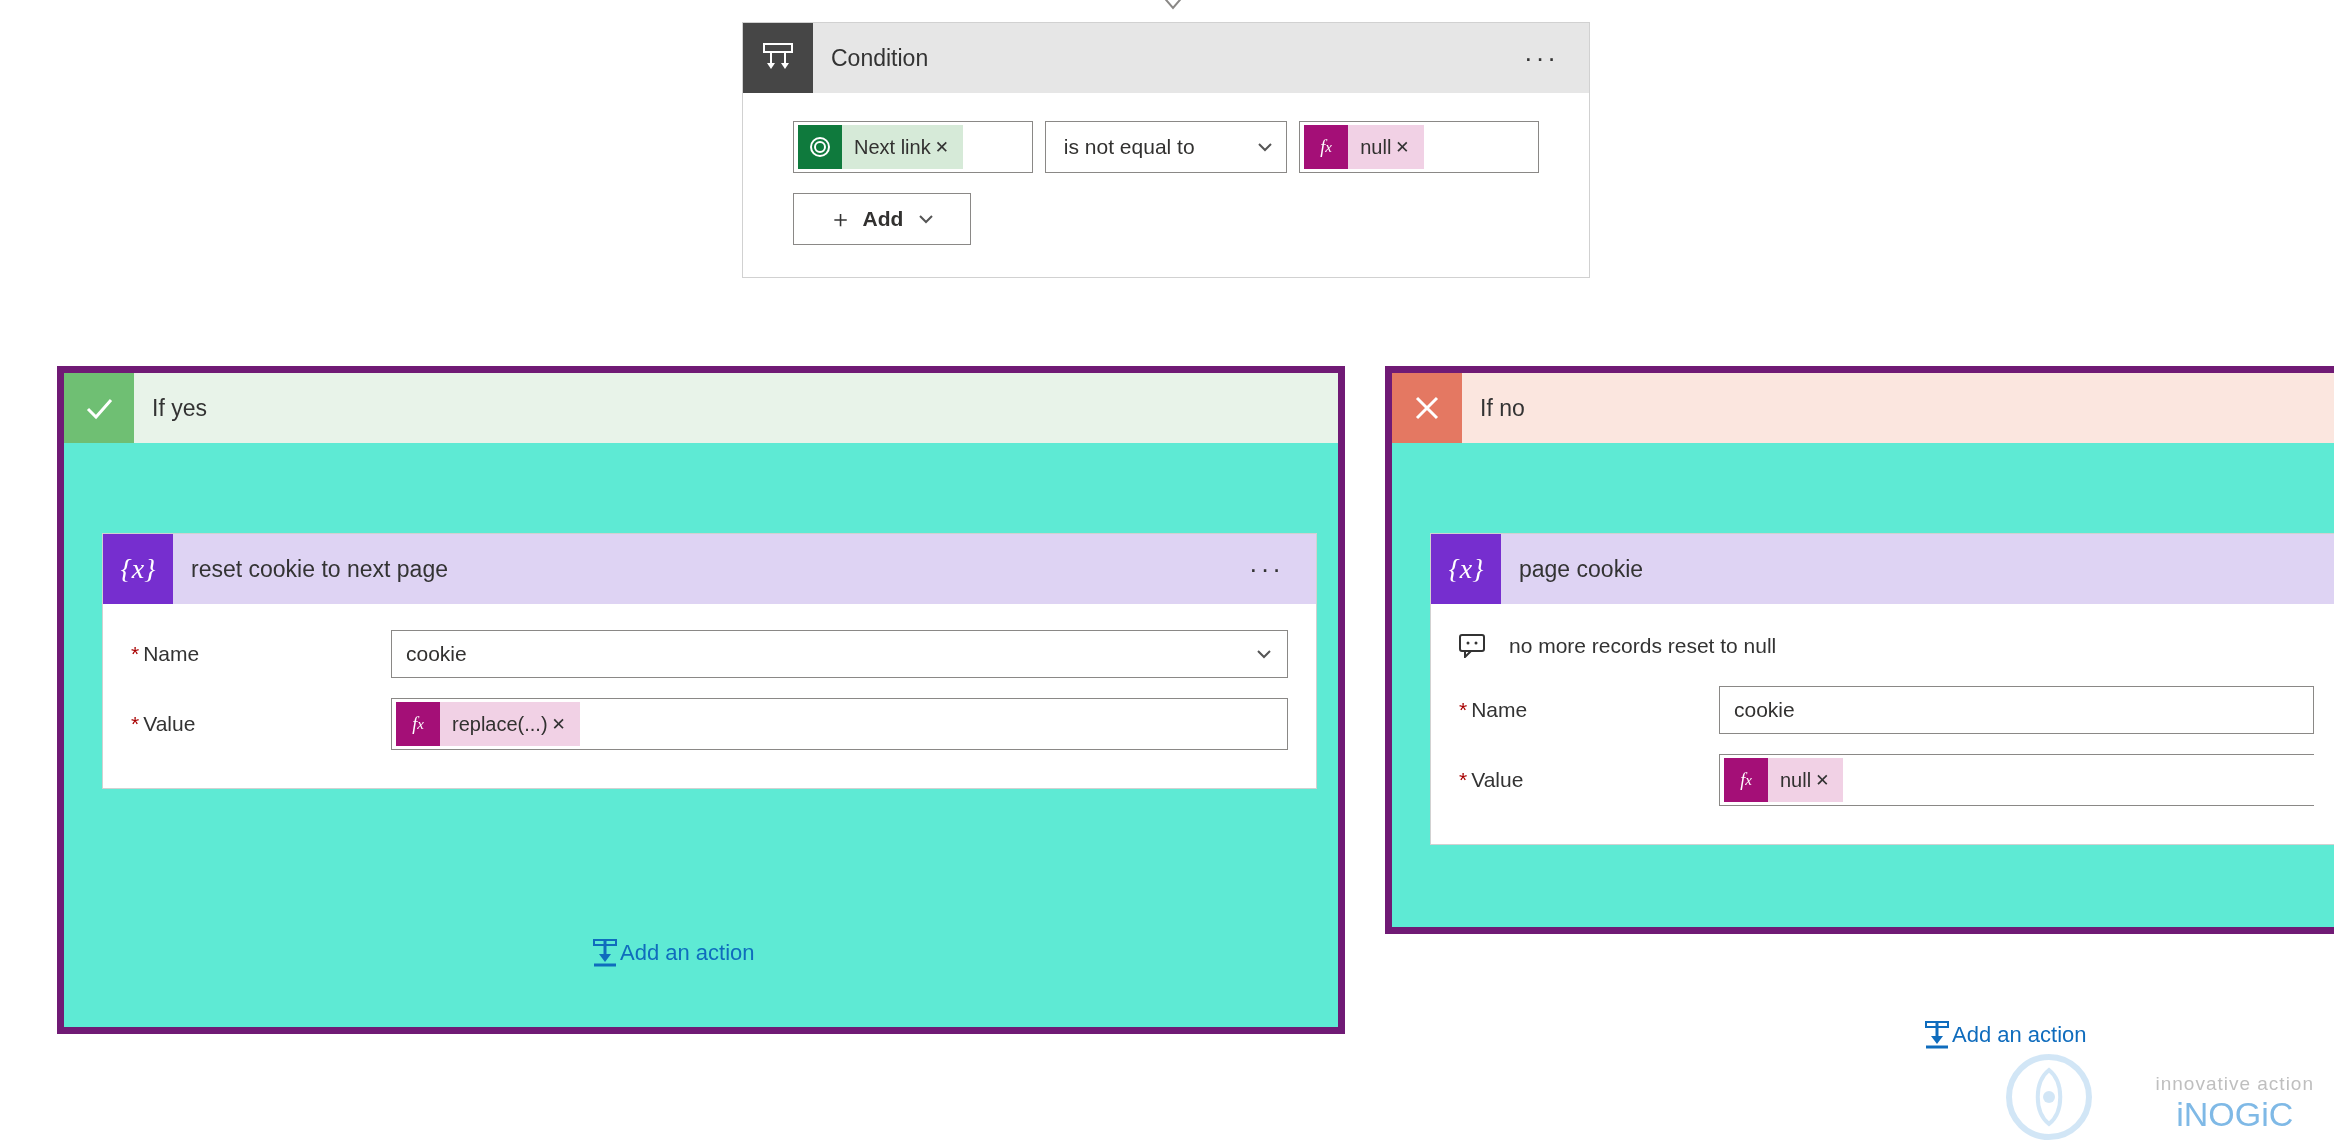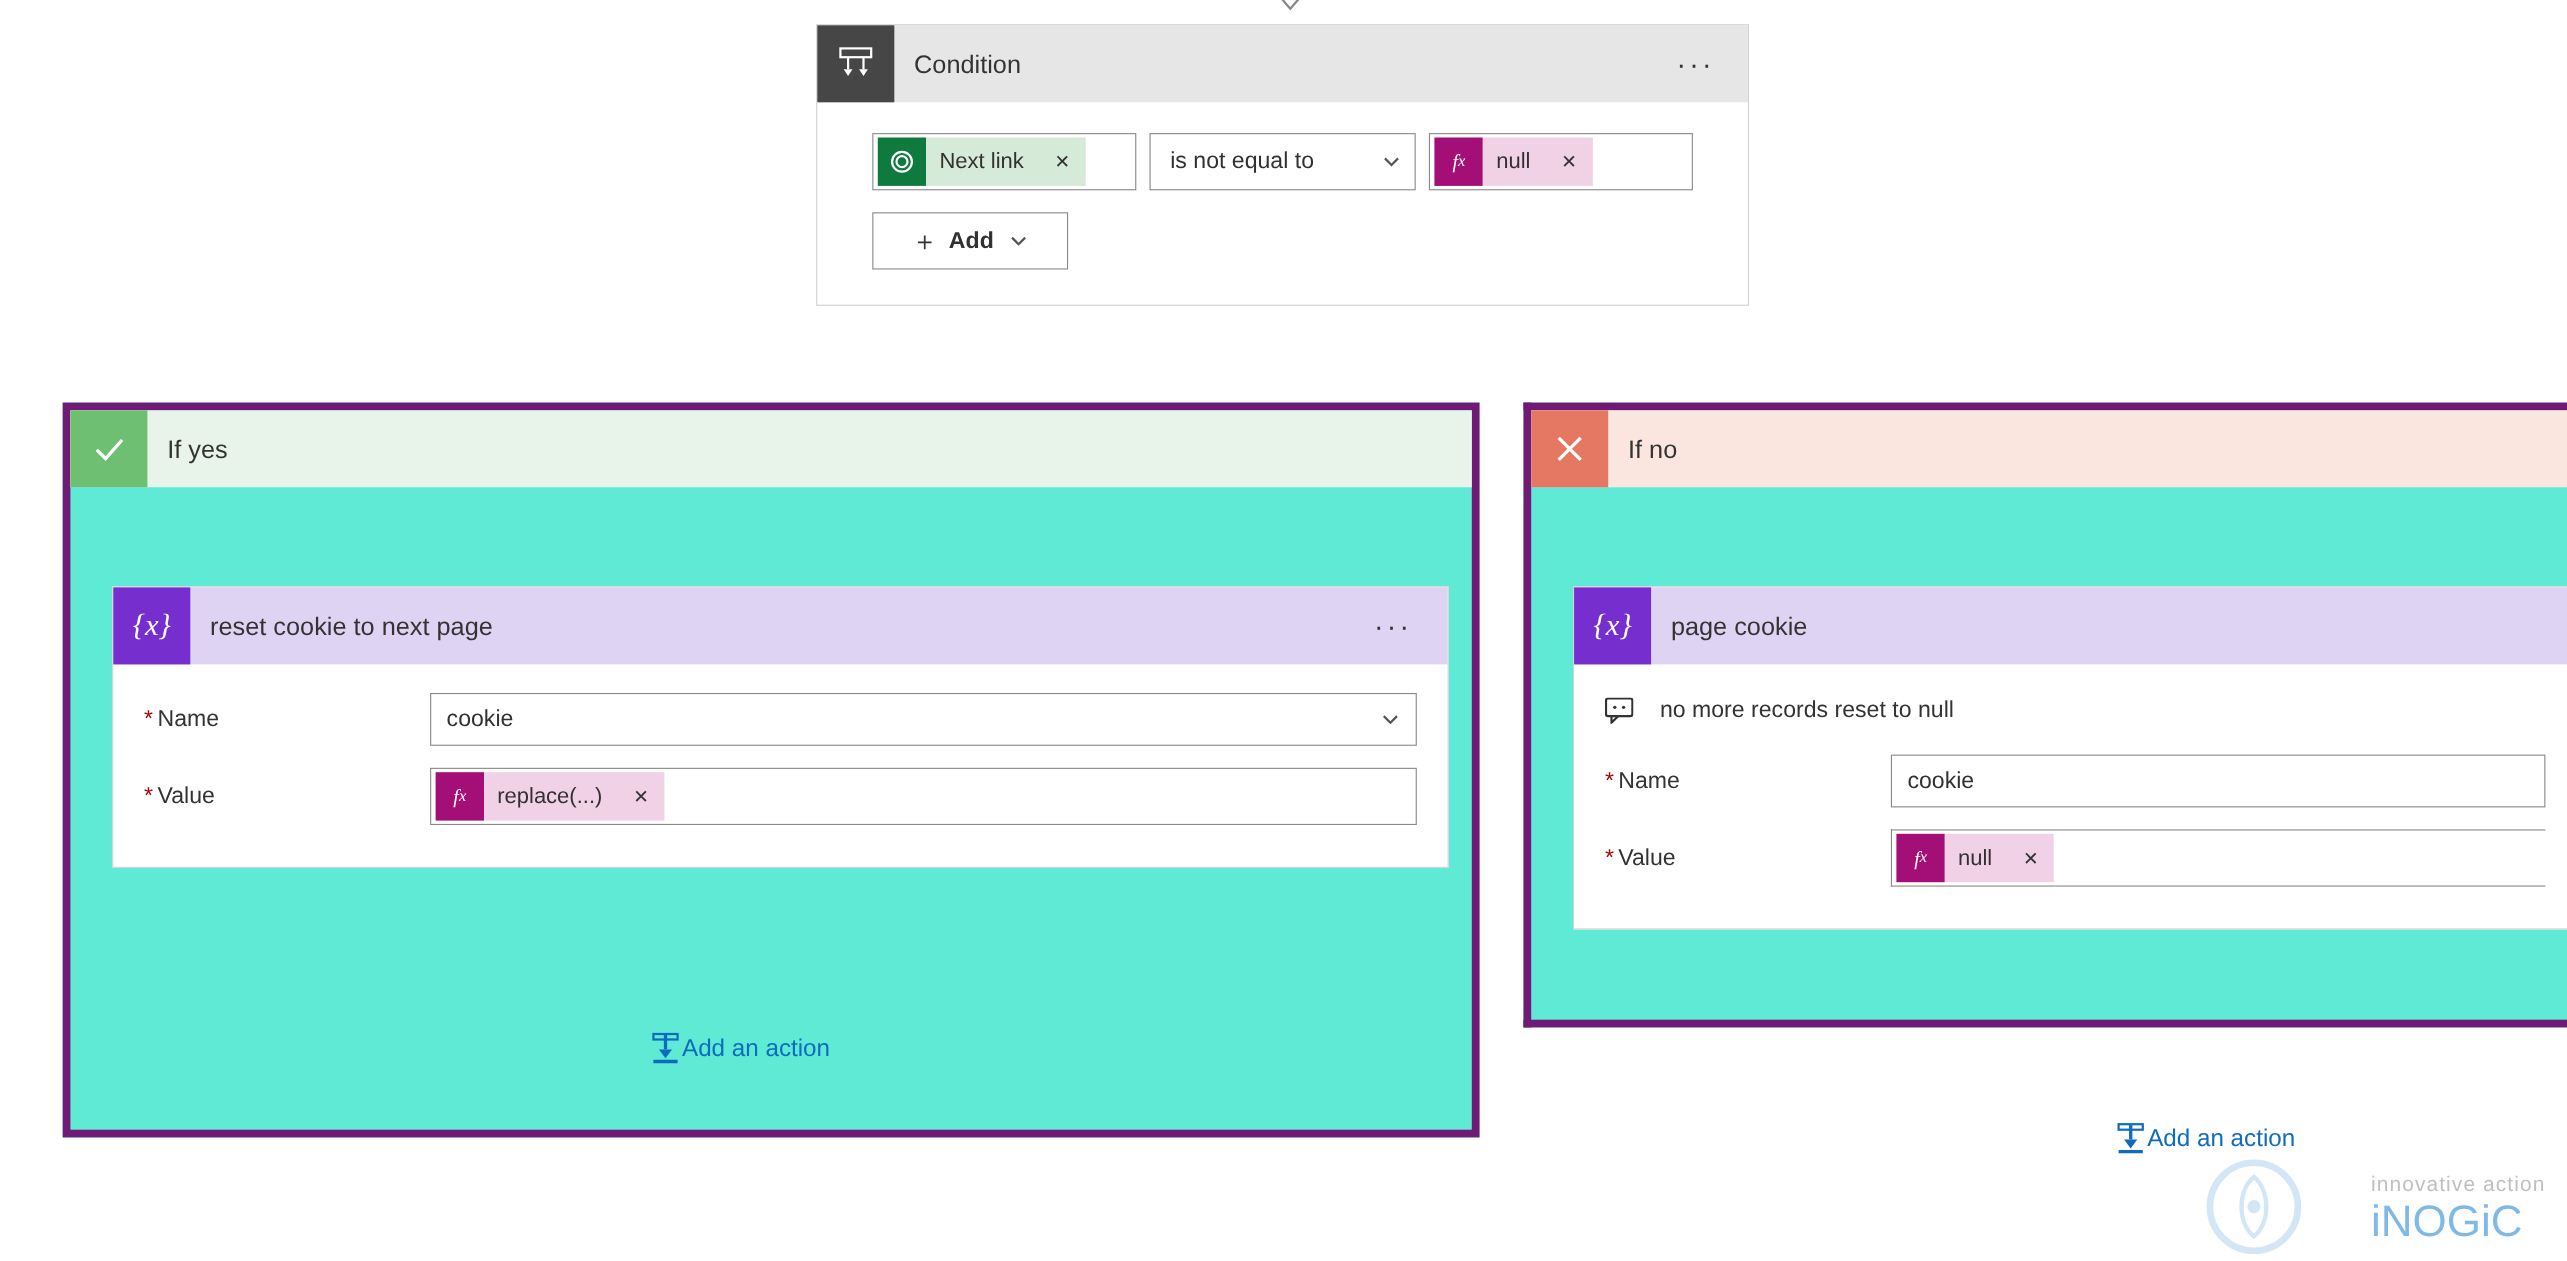--- a/index.html
+++ b/index.html
@@ -85,21 +85,21 @@
     height: 44px;
     display: flex;
     align-items: center;
     justify-content: center;
     color: #fff;
     font-size: 18px;
   }
   .token-body {
     display: flex;
     align-items: center;
-    gap: 28px;
+    gap: 4px;
     padding: 0 14px 0 12px;
     height: 100%;
   }
   .token-close {
     font-size: 17px;
     color: #333;
     cursor: pointer;
   }
   .token-green .token-icon { background: #0f7a3d; }
   .token-green .token-body { background: #d6ead8; }
@@ -463,14 +463,14 @@
 
 <div class="watermark-logo">
   <svg width="90" height="90" viewBox="0 0 90 90">
     <circle cx="45" cy="45" r="40" fill="none" stroke="#7fb9e6" stroke-width="6"></circle>
     <path d="M45 18 C30 30 30 60 45 72 C60 60 60 30 45 18 Z" fill="none" stroke="#7fb9e6" stroke-width="4"></path>
     <circle cx="45" cy="45" r="6" fill="#7fb9e6"></circle>
   </svg>
 </div>
 <div class="watermark">
   <div style="font-size:19px; text-align:right;">innovative action</div>
-  <div style="font-size:40px; color:#7fb9e6; font-weight:400; letter-spacing:0;">iNOGiC</div>
+  <div style="font-size:34px; color:#7fb9e6; font-weight:400; letter-spacing:0;text-align:center;">iNOGiC</div>
 </div>
 
 </body></html>

